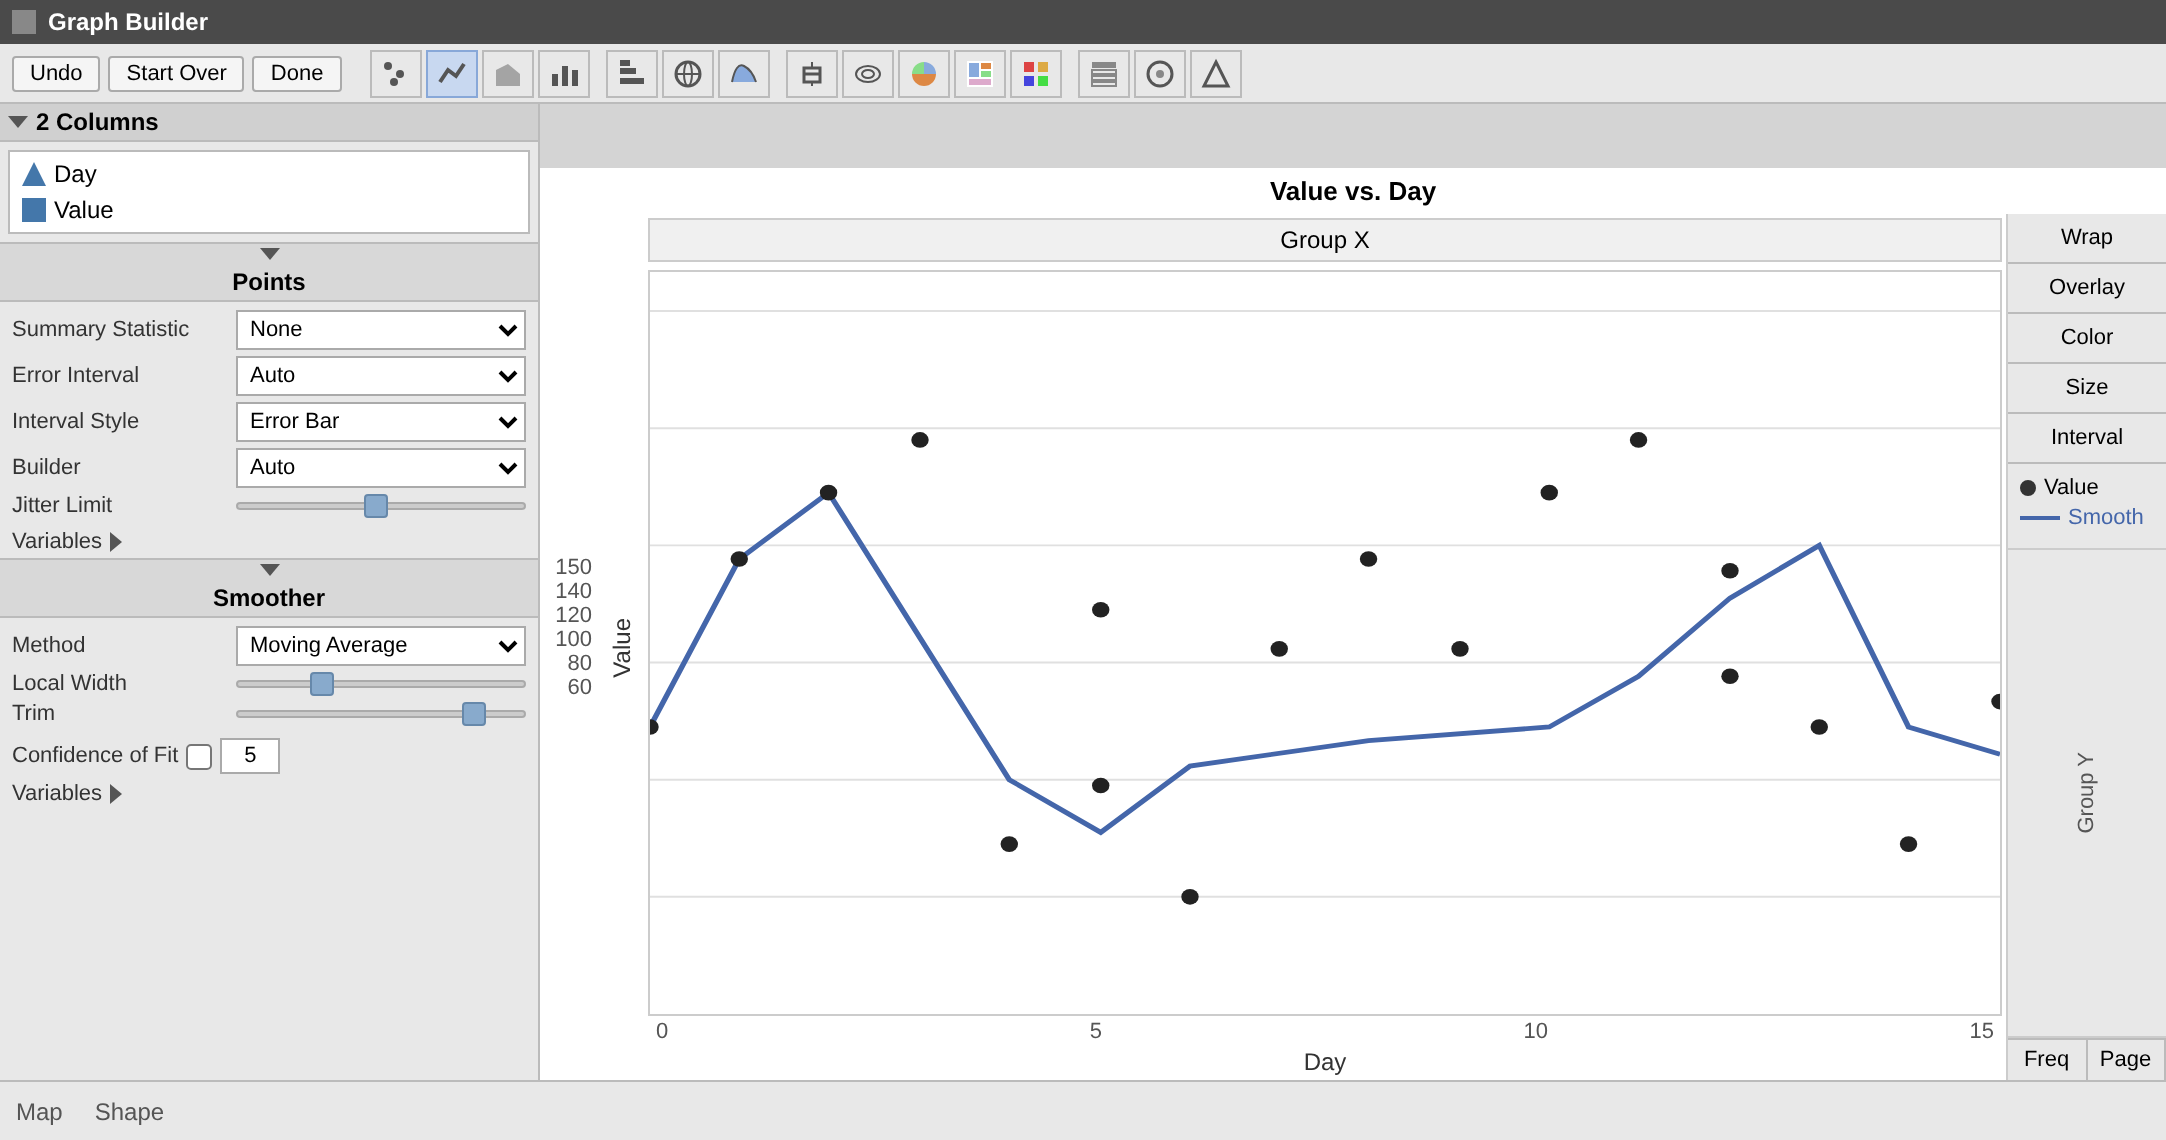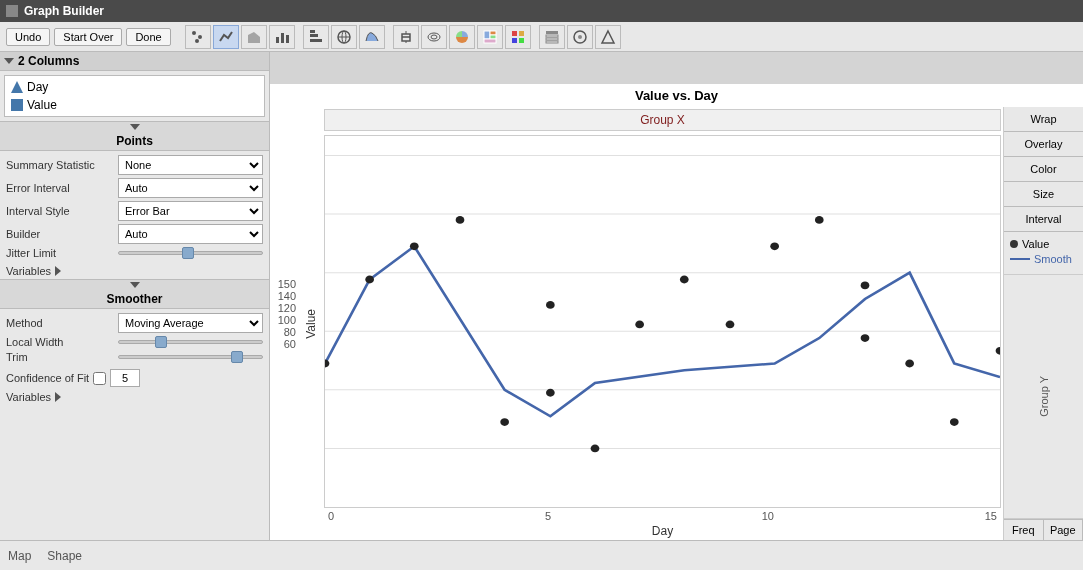--- a/index.html
+++ b/index.html
@@ -101,21 +101,21 @@
     .graph-left { display: flex; align-items: center; }
     .y-axis-label {
       writing-mode: vertical-rl; transform: rotate(180deg);
       font-size: 12px; padding: 4px; color: #333; text-align: center;
     }
 
     .graph-center { flex: 1; display: flex; flex-direction: column; }
 
     .group-x-bar {
       background: #f0f0f0; border: 1px solid #ccc; text-align: center;
-      padding: 3px; font-size: 12px; color: #7f1d1d; margin: 2px;
+      padding: 3px; font-size: 12px; color: #000000; margin: 2px;
     }
 
     .chart-container { flex: 1; position: relative; border: 1px solid #ccc; margin: 2px; background: white; }
 
     .x-axis-area { text-align: center; padding: 2px; }
     .x-axis-label { font-size: 12px; color: #333; }
 
     .bottom-row {
       display: flex; height: 30px; align-items: center;
       border-top: 1px solid #bbb; background: #e8e8e8;

